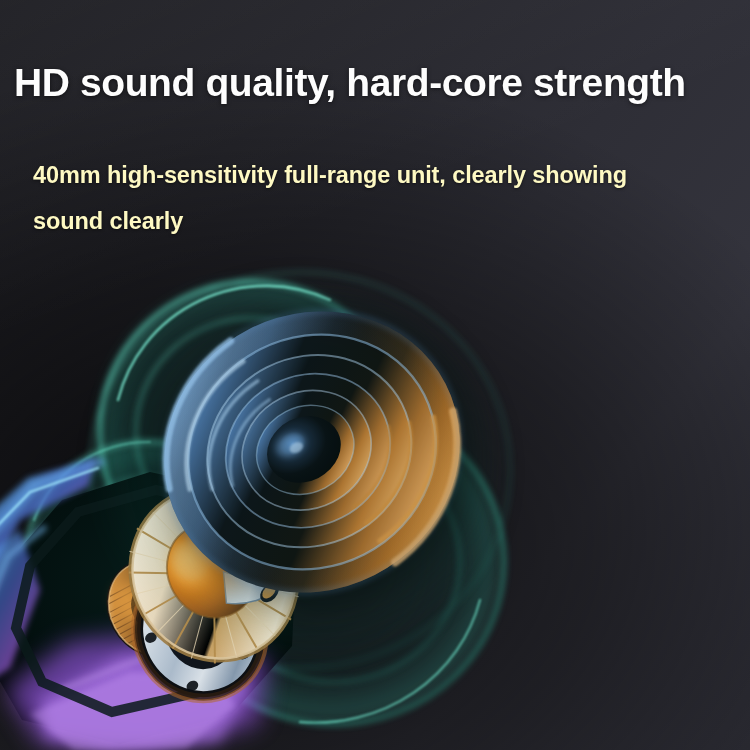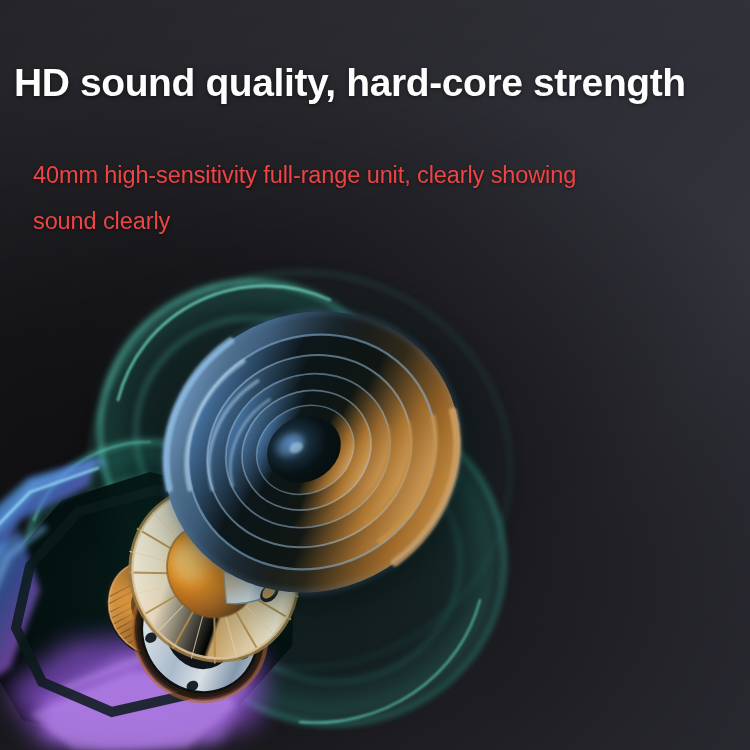--- a/index.html
+++ b/index.html
@@ -39,22 +39,22 @@
     position:absolute;left:14px;top:60px;width:736px;
     color:#fdfdfd;
     font-size:39px;font-weight:700;
     letter-spacing:-.4px;
     line-height:46px;
     white-space:nowrap;
     text-shadow:0 1px 4px rgba(0,0,0,.55);
   }
   .subline{
     position:absolute;left:33px;top:152px;width:700px;
-    color:#ef4444;
-    font-size:23.5px;font-weight:400;
+    color:#fef9c3;
+    font-size:23.5px;font-weight:700;
     line-height:46px;
     letter-spacing:-.1px;
     text-shadow:0 1px 3px rgba(0,0,0,.5);
   }
 
   
   .art{position:absolute;inset:0;}
   .art svg{position:absolute;inset:0;width:750px;height:750px;display:block;}
 
   .glow-soft{filter:blur(7px);}

